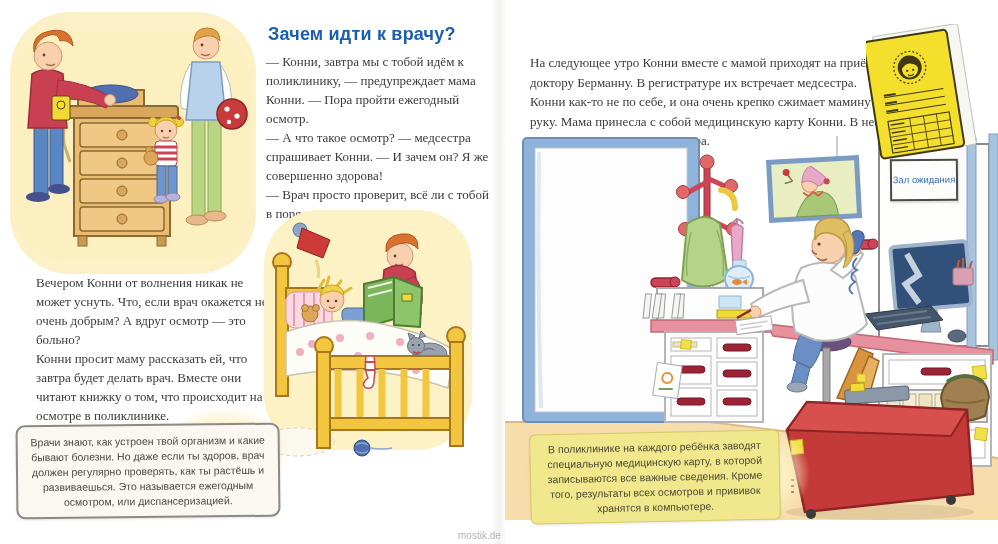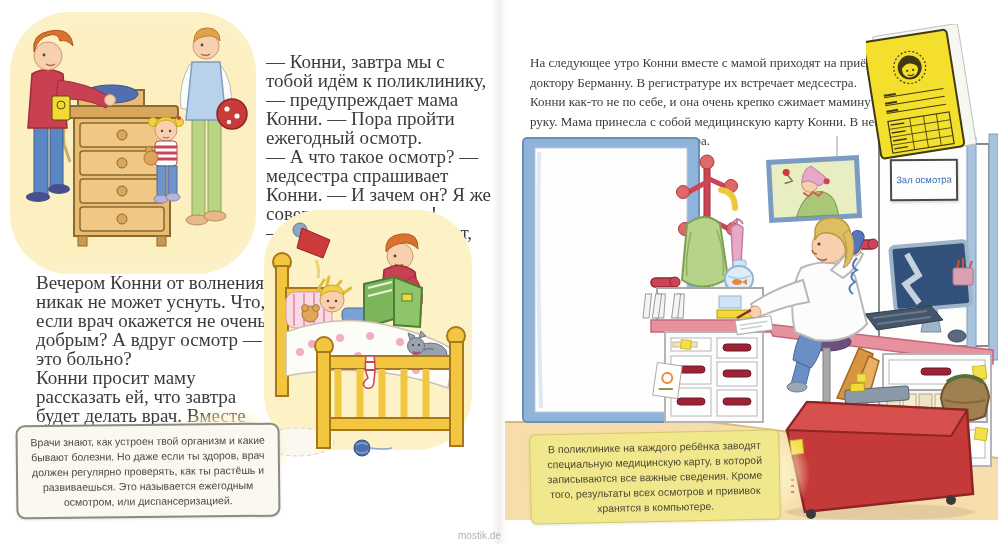--- a/index.html
+++ b/index.html
@@ -3,21 +3,21 @@
 <meta charset="utf-8">
 <style>
   html,body{margin:0;padding:0;background:#e9e9e9;}
   #book{position:relative;width:998px;height:544px;background:#ffffff;overflow:hidden;
         font-family:"Liberation Serif",serif;}
   .abs{position:absolute;}
   .fold{left:492px;top:0;width:14px;height:544px;
         background:linear-gradient(90deg,rgba(0,0,0,0) 0%,rgba(120,110,90,.10) 50%,rgba(0,0,0,0) 100%);}
   h2.head{margin:0;font-family:"Liberation Sans",sans-serif;font-weight:bold;
         font-size:18px;letter-spacing:.2px;color:#1a5fae;}
-  .body-text{font-size:19px;line-height:19px;color:#3b3b3b;}
+  .body-text{font-size:13px;line-height:19px;color:#3b3b3b;}
   .body-text p{margin:0;}
   .wash{border-radius:50%;background:radial-gradient(closest-side,#fbf0c2 55%,rgba(251,240,194,0) 100%);}
   .note{font-family:"Liberation Sans",sans-serif;font-size:10.5px;line-height:15px;
         color:#4a4a42;text-align:center;box-sizing:border-box;display:flex;align-items:center;justify-content:center;}
   .note-left{background:#faf8f1;border:2px solid #8b8b85;border-radius:9px;
         transform:rotate(-.6deg);box-shadow:0 1px 3px rgba(0,0,0,.10);padding:8px 12px;}
   .note-right{background:#f1e88e;border:1px solid #d6ca67;border-radius:6px;
         transform:rotate(-1.2deg);box-shadow:0 1px 3px rgba(0,0,0,.10);padding:8px 12px;color:#4c4a33;}
   .sign{background:#fdfdfc;border:2px solid #4a4a48;display:flex;align-items:center;justify-content:center;
         text-align:center;font-family:"Liberation Sans",sans-serif;font-size:9.5px;line-height:1.2;
@@ -102,20 +102,23 @@
         <circle cx="141" cy="140" r="3.5" fill="#dda65b" stroke="#a87838"></circle>
         <circle cx="143" cy="148" r="7" fill="#dda65b" stroke="#a87838"></circle>
         <rect x="149" y="156" width="9" height="30" fill="#6f94cc" stroke="#4a6a9e"></rect>
         <rect x="160" y="156" width="9" height="30" fill="#6f94cc" stroke="#4a6a9e"></rect>
         <ellipse cx="153" cy="189" rx="7" ry="4" fill="#b8b3d9" stroke="#8a84b0"></ellipse>
         <ellipse cx="165" cy="187" rx="7" ry="4" fill="#b8b3d9" stroke="#8a84b0"></ellipse>
       </g>
     </svg>
   </div>
 
+  <div class="abs" style="left:268px;top:24px;width:230px;">
+    <h2 class="head">Зачем идти к врачу?</h2>
+  </div>
   <div class="abs body-text" style="left:266px;top:52px;width:228px;">
     <p>— Конни, завтра мы с тобой идём к поликлинику, — предупреждает мама Конни. — Пора пройти ежегодный осмотр.</p>
     <p>— А что такое осмотр? — медсестра спрашивает Конни. — И зачем он? Я же совершенно здорова!</p>
     <p>— Врач просто проверит, всё ли с тобой в порядке.</p>
   </div>
 
   <div class="abs body-text" style="left:28px;top:273px;width:238px;margin-left:8px;">
     <p>Вечером Конни от волнения никак не может уснуть. Что, если врач окажется не очень добрым? А вдруг осмотр — это больно?</p>
     <p>Конни просит маму рассказать ей, что завтра будет делать врач. Вместе они читают книжку о том, что происходит на осмотре в поликлинике.</p>
   </div>
@@ -424,21 +427,21 @@
         <path d="M18 68 h60 M18 76 h60 M18 84 h60" stroke="#3f3a14" stroke-width="1"></path>
         <path d="M18 66 h12 M18 74 h12 M18 82 h12" stroke="#3f3a14" stroke-width="2"></path>
         <rect x="18" y="92" width="62" height="32" fill="none" stroke="#3f3a14" stroke-width="1.2"></rect>
         <path d="M18 100 h62 M18 108 h62 M18 116 h62 M40 92 v32 M54 92 v32 M67 92 v32" stroke="#3f3a14" stroke-width=".8"></path>
         <path d="M20 96 h14 M20 104 h14 M20 112 h14 M20 120 h14" stroke="#3f3a14" stroke-width="1.4"></path>
       </g>
     </svg>
   </div>
 
   <div class="abs sign" style="left:890px;top:159px;width:64px;height:38px;">
-    <span>Зал осмотра</span>
+    <span>Зал ожидания</span>
   </div>
 
   <div class="abs wash" style="left:700px;top:424px;width:110px;height:100px;"></div>
   <div class="abs note note-right" style="left:530px;top:432px;width:250px;height:90px;">
     <span>В поликлинике на каждого ребёнка заводят специальную медицинскую карту, в которой записываются все важные сведения. Кроме того, результаты всех осмотров и прививок хранятся в компьютере.</span>
   </div>
 
   <div class="abs watermark" style="left:458px;top:530px;">mostik.de</div>
 
 </div>

